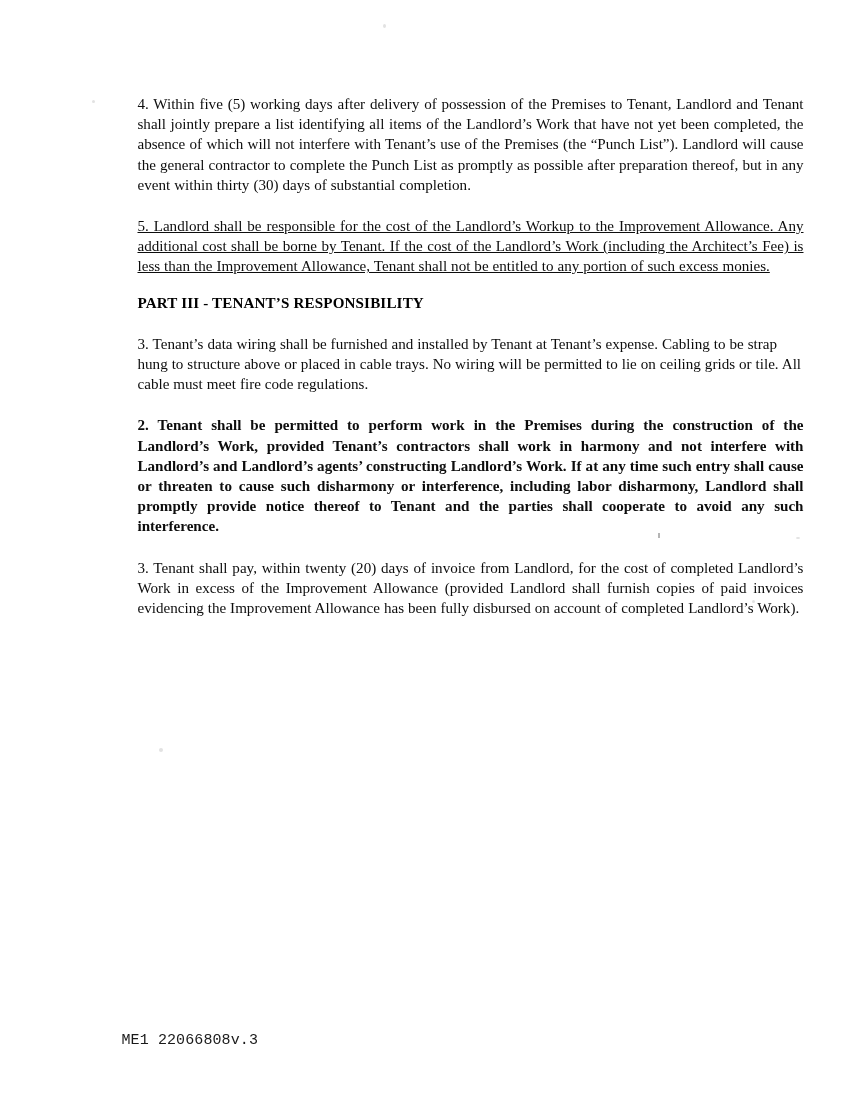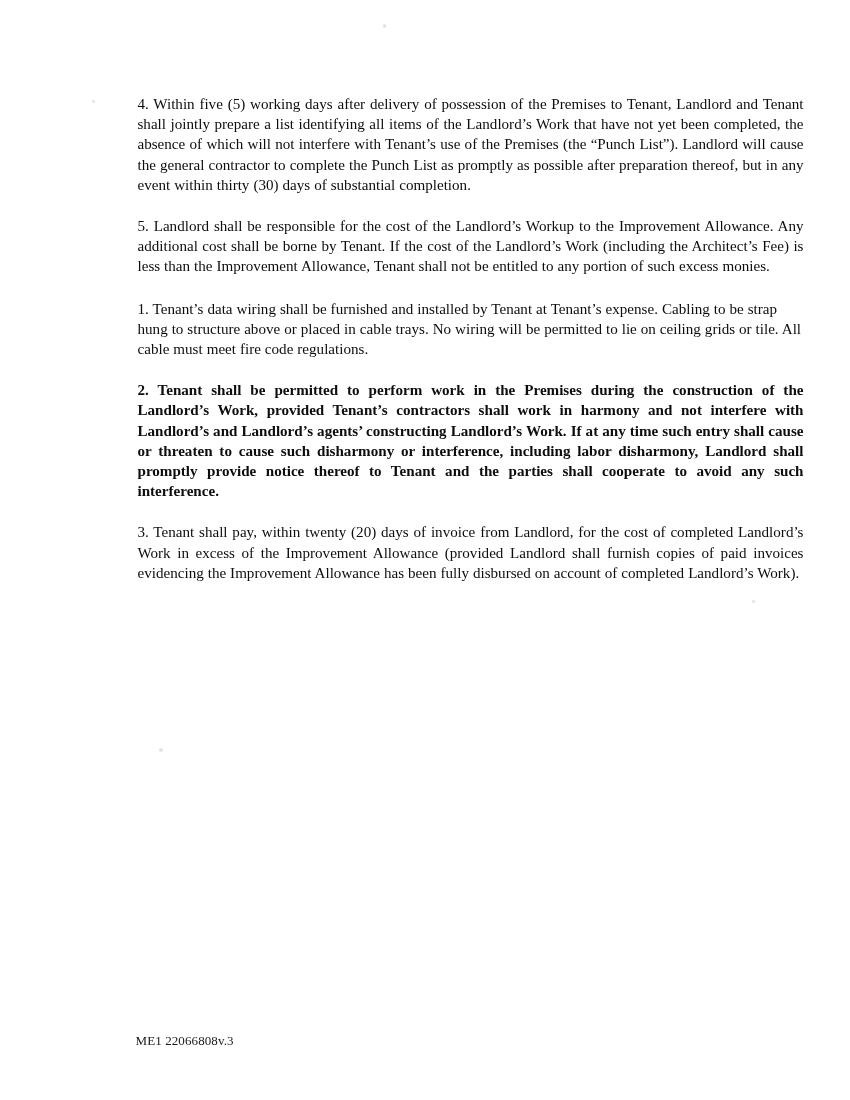--- a/index.html
+++ b/index.html
@@ -48,36 +48,37 @@
     font-size: 15.1px;
     line-height: 20.2px;
     font-weight: bold;
     margin: 0 0 20px 0;
     letter-spacing: 0.15px;
     color: #000000;
   }
 
   
   .block-p4   { margin-bottom: 21px; }
-  .block-p5   { margin-bottom: 22px; }
+  .block-p5   { margin-bottom: 16px; text-decoration: underline; }
   .block-head { margin-bottom: 21px; }
   .block-t1   { margin-bottom: 21px; }
   .block-t2   { margin-bottom: 21px; font-weight: bold; }
   .block-t3   { margin-bottom: 14px; }
 
   
   .footer {
     position: absolute;
-    left: 90px;
+    left: 76px;
     top: 1034px;
-    font-size: 13px;
+    font-size: 15px;
     line-height: 13px;
     color: #1a1a1a;
     letter-spacing: 0.1px;
     white-space: nowrap;
+    font-family: Liberation Mono, monospace;
   }
 
   
   .speckle {
     position: absolute;
     background: #c9c9c9;
     border-radius: 50%;
     pointer-events: none;
   }
   .speckle.faint { background: #e2e2e2; }
@@ -101,22 +102,23 @@
   <div class="speckle faint" style="left:750px; top:537px; width:4px; height:2px;"></div>
   <div class="tick" style="left:612px; top:533px; width:2px; height:5px;"></div>
   <div class="speckle faint" style="left:706px; top:600px; width:3px; height:3px;"></div>
 
   <div class="content">
 
     <p class="para block-p4">4.  Within five (5) working days after delivery of possession of the Premises to Tenant, Landlord and Tenant shall jointly prepare a list identifying all items of the Landlord’s Work that have not yet been completed, the absence of which will not interfere with Tenant’s use of the Premises (the “Punch List”).  Landlord will cause the general contractor to complete the Punch List as promptly as possible after preparation thereof, but in any event within thirty (30) days of substantial completion.</p>
 
     <p class="para block-p5">5.  Landlord shall be responsible for the cost of the Landlord’s Workup to the Improvement Allowance.  Any additional cost shall be borne by Tenant.  If the cost of the Landlord’s Work (including the Architect’s Fee) is less than the Improvement Allowance, Tenant shall not be entitled to any portion of such excess monies.</p>
 
+    <h2 class="heading block-head">PART III - TENANT’S RESPONSIBILITY</h2>
 
-    <p class="para ragged block-t1">1.  Tenant’s data wiring shall be furnished and installed by Tenant at Tenant’s expense.  Cabling to be strap hung to structure above or placed in cable trays.  No wiring will be permitted to lie on ceiling grids or tile.  All cable must meet fire code regulations.</p>
+    <p class="para ragged block-t1">3.  Tenant’s data wiring shall be furnished and installed by Tenant at Tenant’s expense.  Cabling to be strap hung to structure above or placed in cable trays.  No wiring will be permitted to lie on ceiling grids or tile.  All cable must meet fire code regulations.</p>
 
     <p class="para block-t2">2.  Tenant shall be permitted to perform work in the Premises during the construction of the Landlord’s Work, provided Tenant’s contractors shall work in harmony and not interfere with Landlord’s and Landlord’s agents’ constructing Landlord’s Work.  If at any time such entry shall cause or threaten to cause such disharmony or interference, including labor disharmony, Landlord shall promptly provide notice thereof to Tenant and the parties shall cooperate to avoid any such interference.</p>
 
     <p class="para block-t3">3.  Tenant shall pay, within twenty (20) days of invoice from Landlord, for the cost of completed Landlord’s Work in excess of the Improvement Allowance (provided Landlord shall furnish copies of paid invoices evidencing the Improvement Allowance has been fully disbursed on account of completed Landlord’s Work).</p>
 
   </div>
 
   <div class="footer">ME1 22066808v.3</div>
 
 </div>

